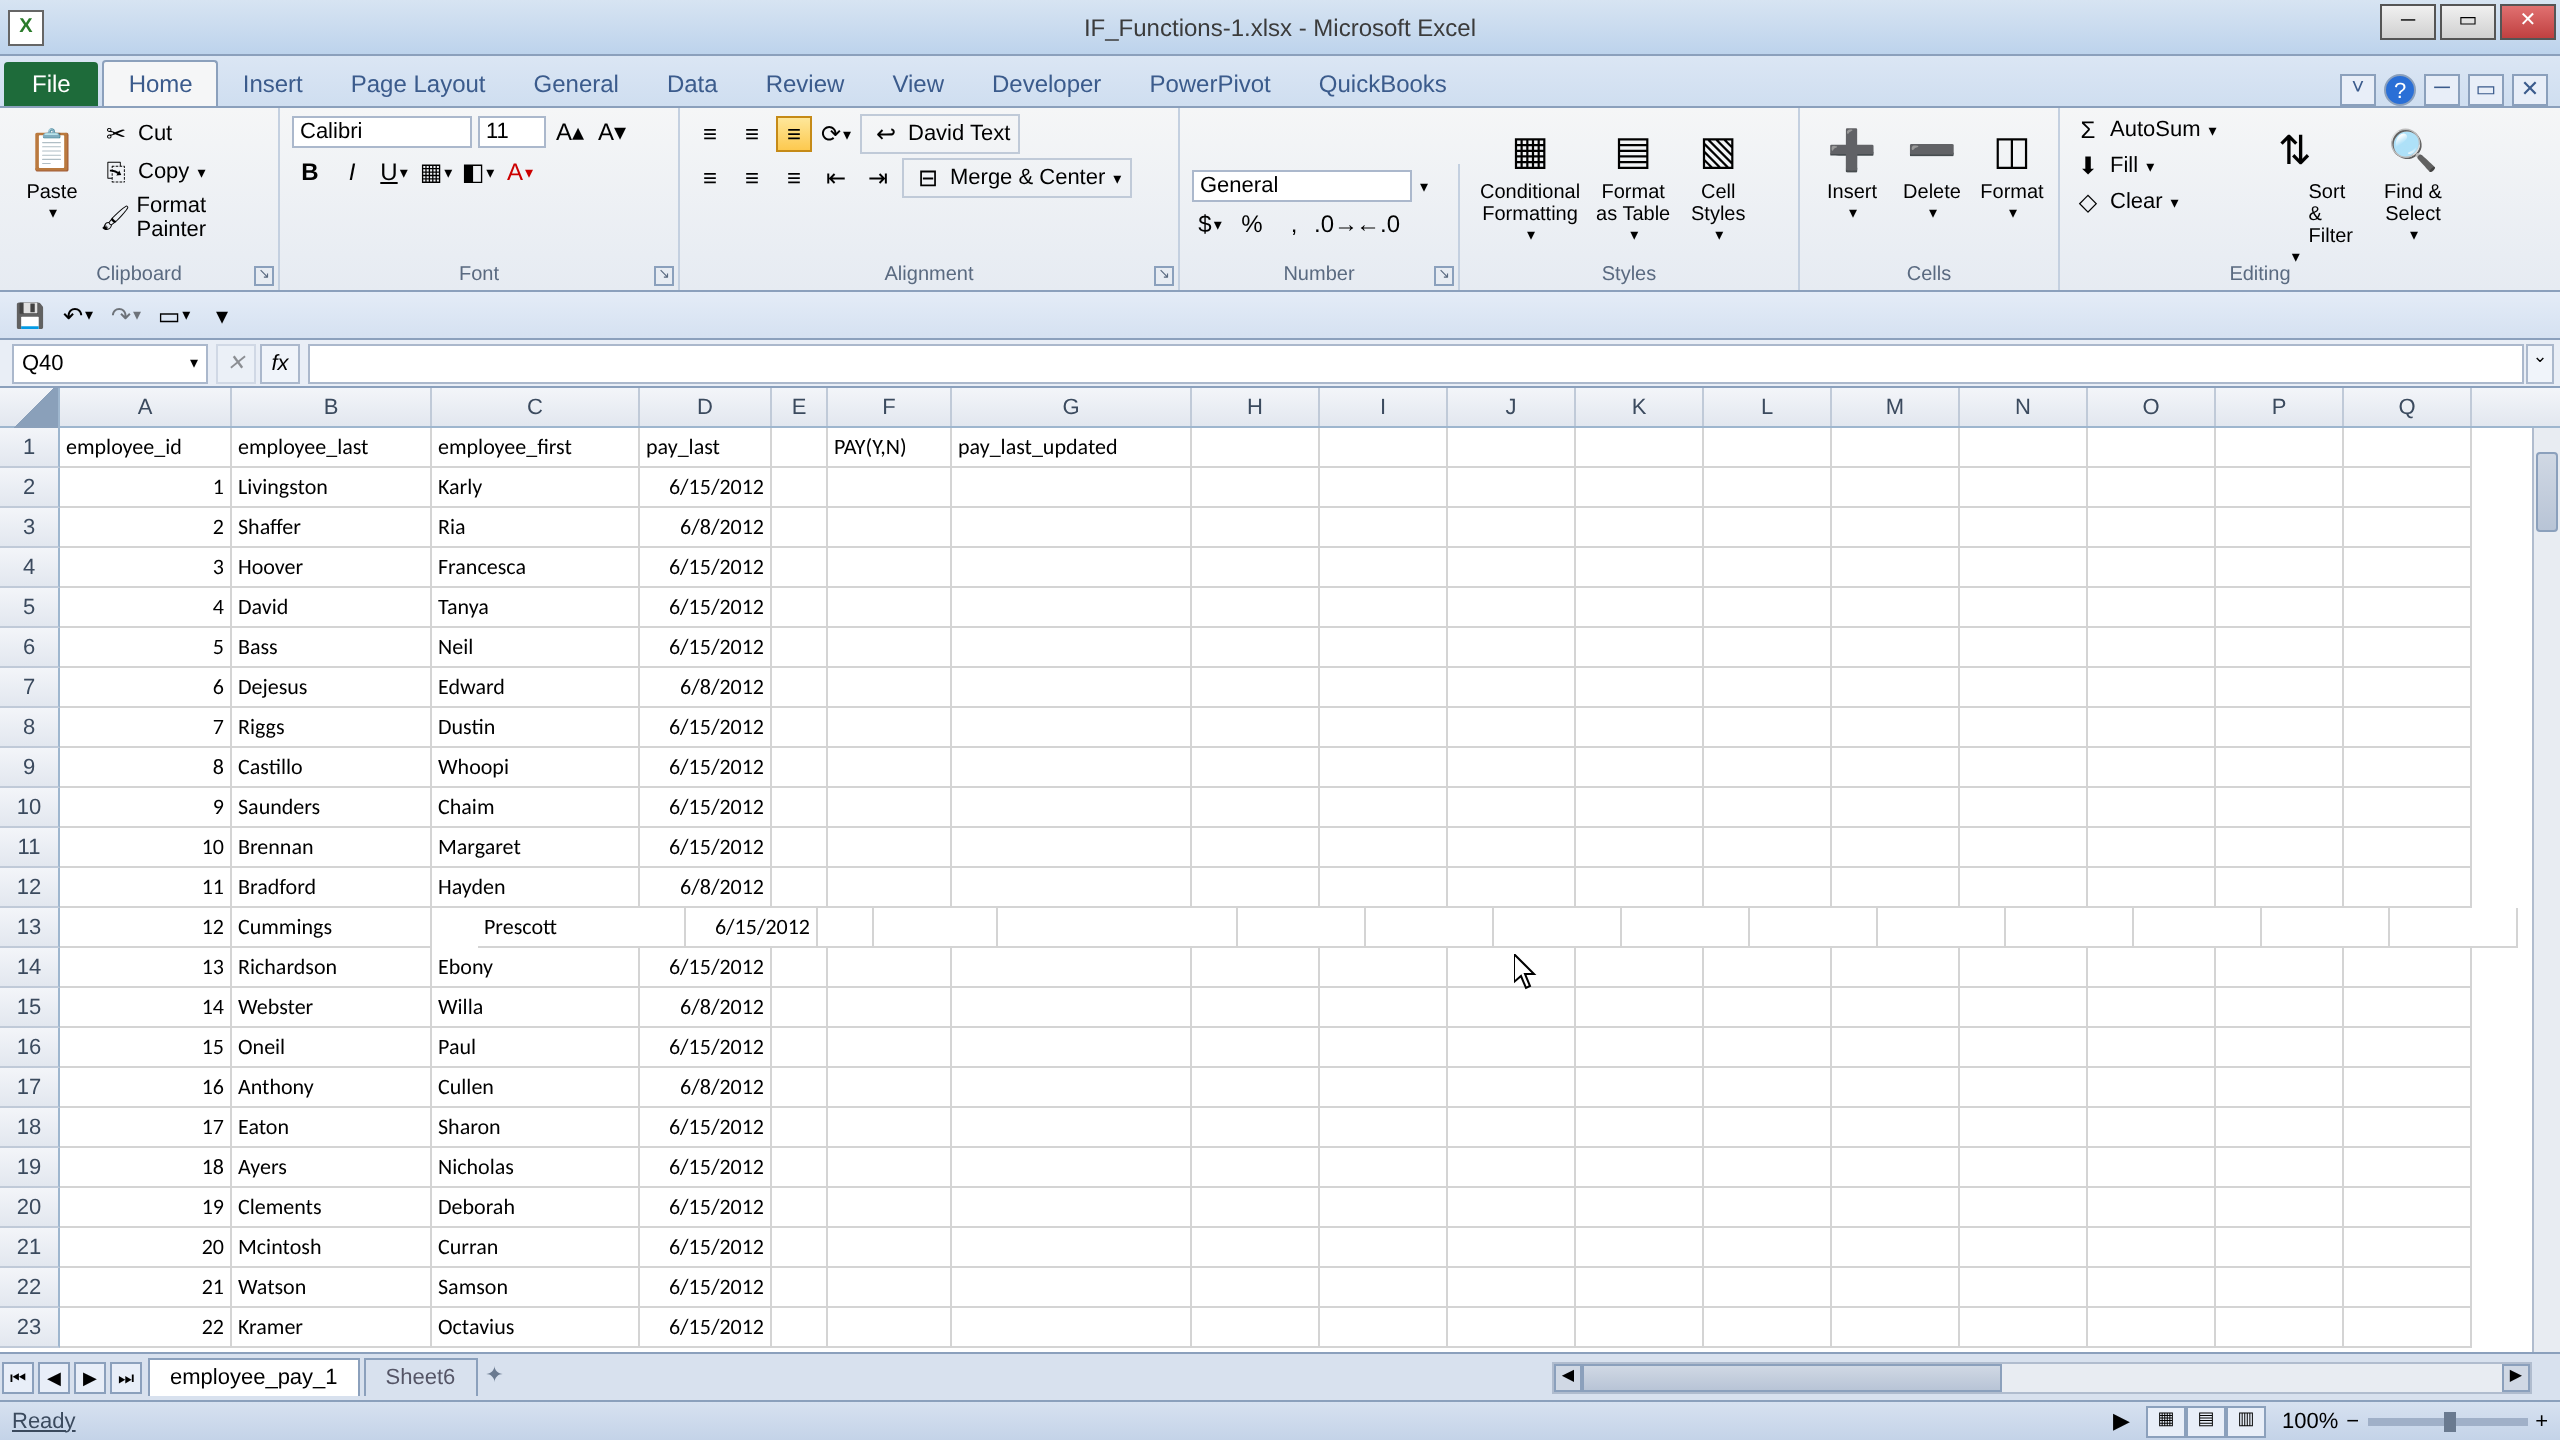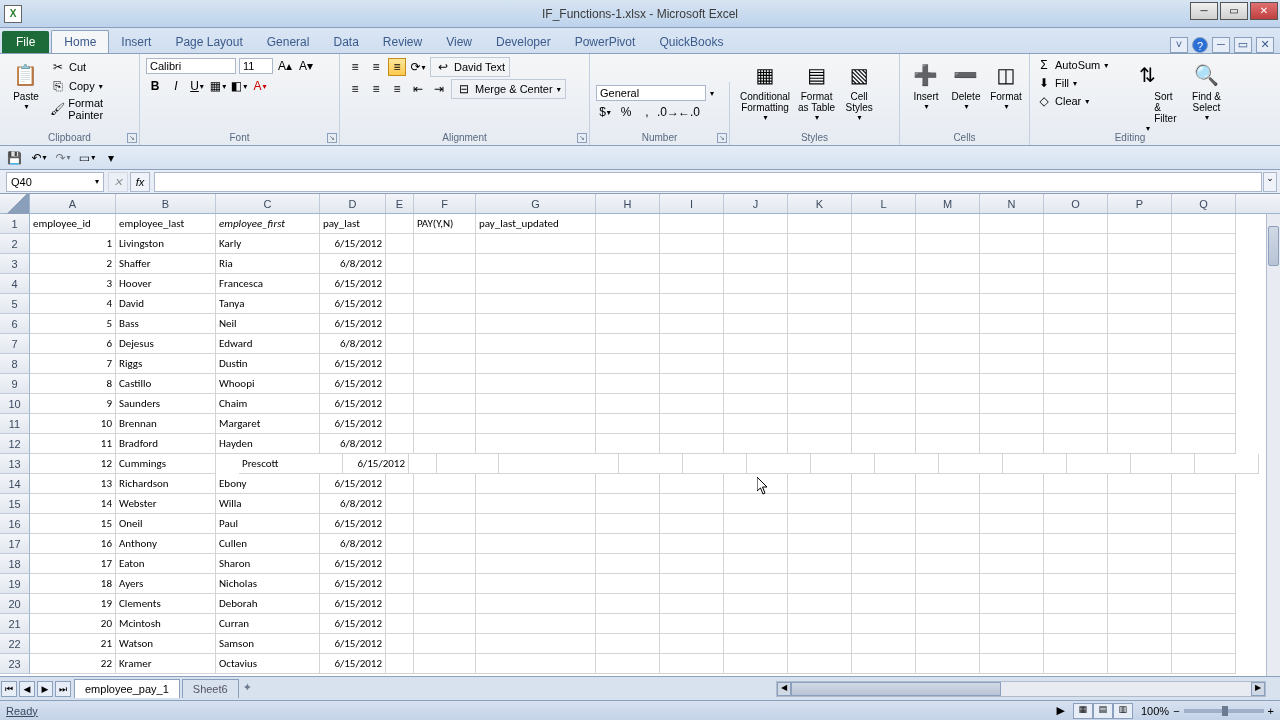--- a/index.html
+++ b/index.html
@@ -337,21 +337,21 @@
       <div class="col-h" style="width: 64px;">N</div>
       <div class="col-h" style="width: 64px;">O</div>
       <div class="col-h" style="width: 64px;">P</div>
       <div class="col-h" style="width: 64px;">Q</div>
     </div>
   <div class="rows-wrap" id="rows-wrap">
       <div class="row">
         <div class="row-h">1</div>
         <div class="cell" style="width: 86px;">employee_id</div>
         <div class="cell" style="width: 100px;">employee_last</div>
-        <div class="cell" style="width: 104px; font-style: italic;">employee_first</div>
+        <div class="cell" style="width: 104px;">employee_first</div>
         <div class="cell" style="width: 66px;">pay_last</div>
         <div class="cell" style="width: 28px;"></div>
         <div class="cell" style="width: 62px;">PAY(Y,N)</div>
         <div class="cell" style="width: 120px;">pay_last_updated</div>
         <div class="cell" style="width: 64px;"></div>
         <div class="cell" style="width: 64px;"></div>
         <div class="cell" style="width: 64px;"></div>
         <div class="cell" style="width: 64px;"></div>
         <div class="cell" style="width: 64px;"></div>
         <div class="cell" style="width: 64px;"></div>

